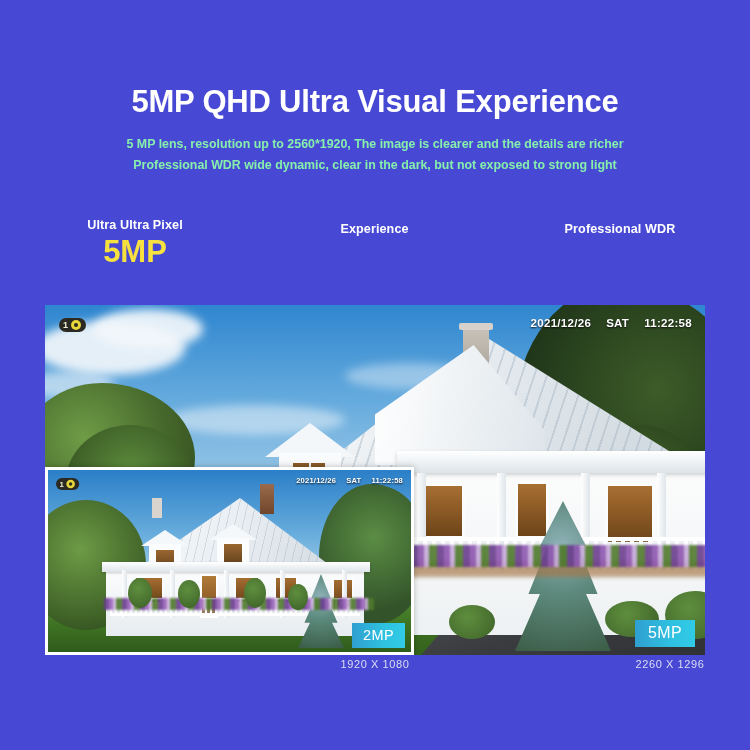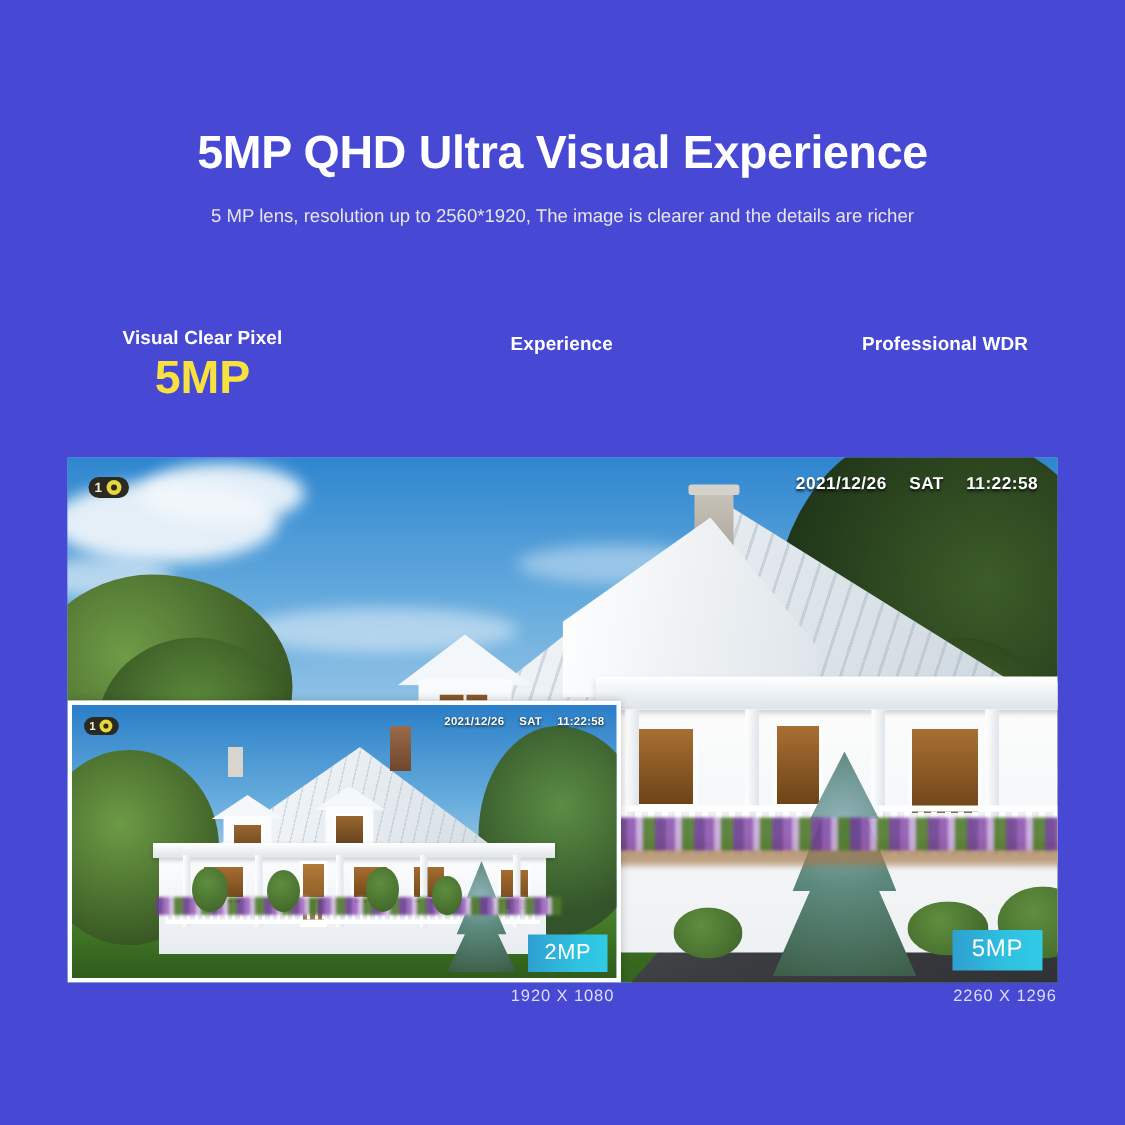--- a/index.html
+++ b/index.html
@@ -20,24 +20,24 @@
     position:absolute; left:0; top:84px; width:750px;
     text-align:center;
     color:#ffffff;
     font-size:31px;
     font-weight:bold;
     letter-spacing:-0.2px;
   }
   .subtitle {
     position:absolute; left:0; top:134px; width:750px;
     text-align:center;
-    color:#e5e5e5;
+    color:#86efac;
     font-size:12.4px;
     line-height:21px;
-    font-weight:400;
+    font-weight:700;
   }
 
   
   .stats {
     position:absolute; left:45px; top:218px; width:660px; height:70px;
   }
   .stat { position:absolute; text-align:center; }
   .stat-label {
     color:#ffffff;
     font-size:12.6px;
@@ -48,21 +48,21 @@
   .stat-value {
     color:#f7e13f;
     font-size:31px;
     font-weight:bold;
     line-height:38px;
     margin-top:1px;
     white-space:nowrap;
   }
   .stat-1 { left:0px;   top:0; width:180px; }
   .stat-2 { left:197px; top:4px; width:265px; }
-  .stat-3 { left:495px; top:4px; width:180px; }
+  .stat-3 { left:485px; top:4px; width:180px; }
 
   
   .stage {
     position:absolute;
     left:45px; top:305px;
     width:660px; height:350px;
     overflow:hidden;
     background:#6fb3e0;
   }
 
@@ -406,25 +406,26 @@
   .cap-right { left:600px; top:658px; width:140px; }
 </style>
 </head>
 <body>
 
 <div class="page">
 
   <div class="heading">5MP QHD Ultra Visual Experience</div>
   <div class="subtitle">
     <div>5 MP lens, resolution up to 2560*1920, The image is clearer and the details are richer</div>
+    <div>Professional WDR wide dynamic, clear in the dark, but not exposed to strong light</div>
   </div>
 
   <div class="stats">
     <div class="stat stat-1">
-      <div class="stat-label">Visual Clear Pixel</div>
+      <div class="stat-label">Ultra Ultra Pixel</div>
       <div class="stat-value">5MP</div>
     </div>
     <div class="stat stat-2">
       <div class="stat-label">Experience</div>
     </div>
     <div class="stat stat-3">
       <div class="stat-label">Professional WDR</div>
     </div>
   </div>
 

